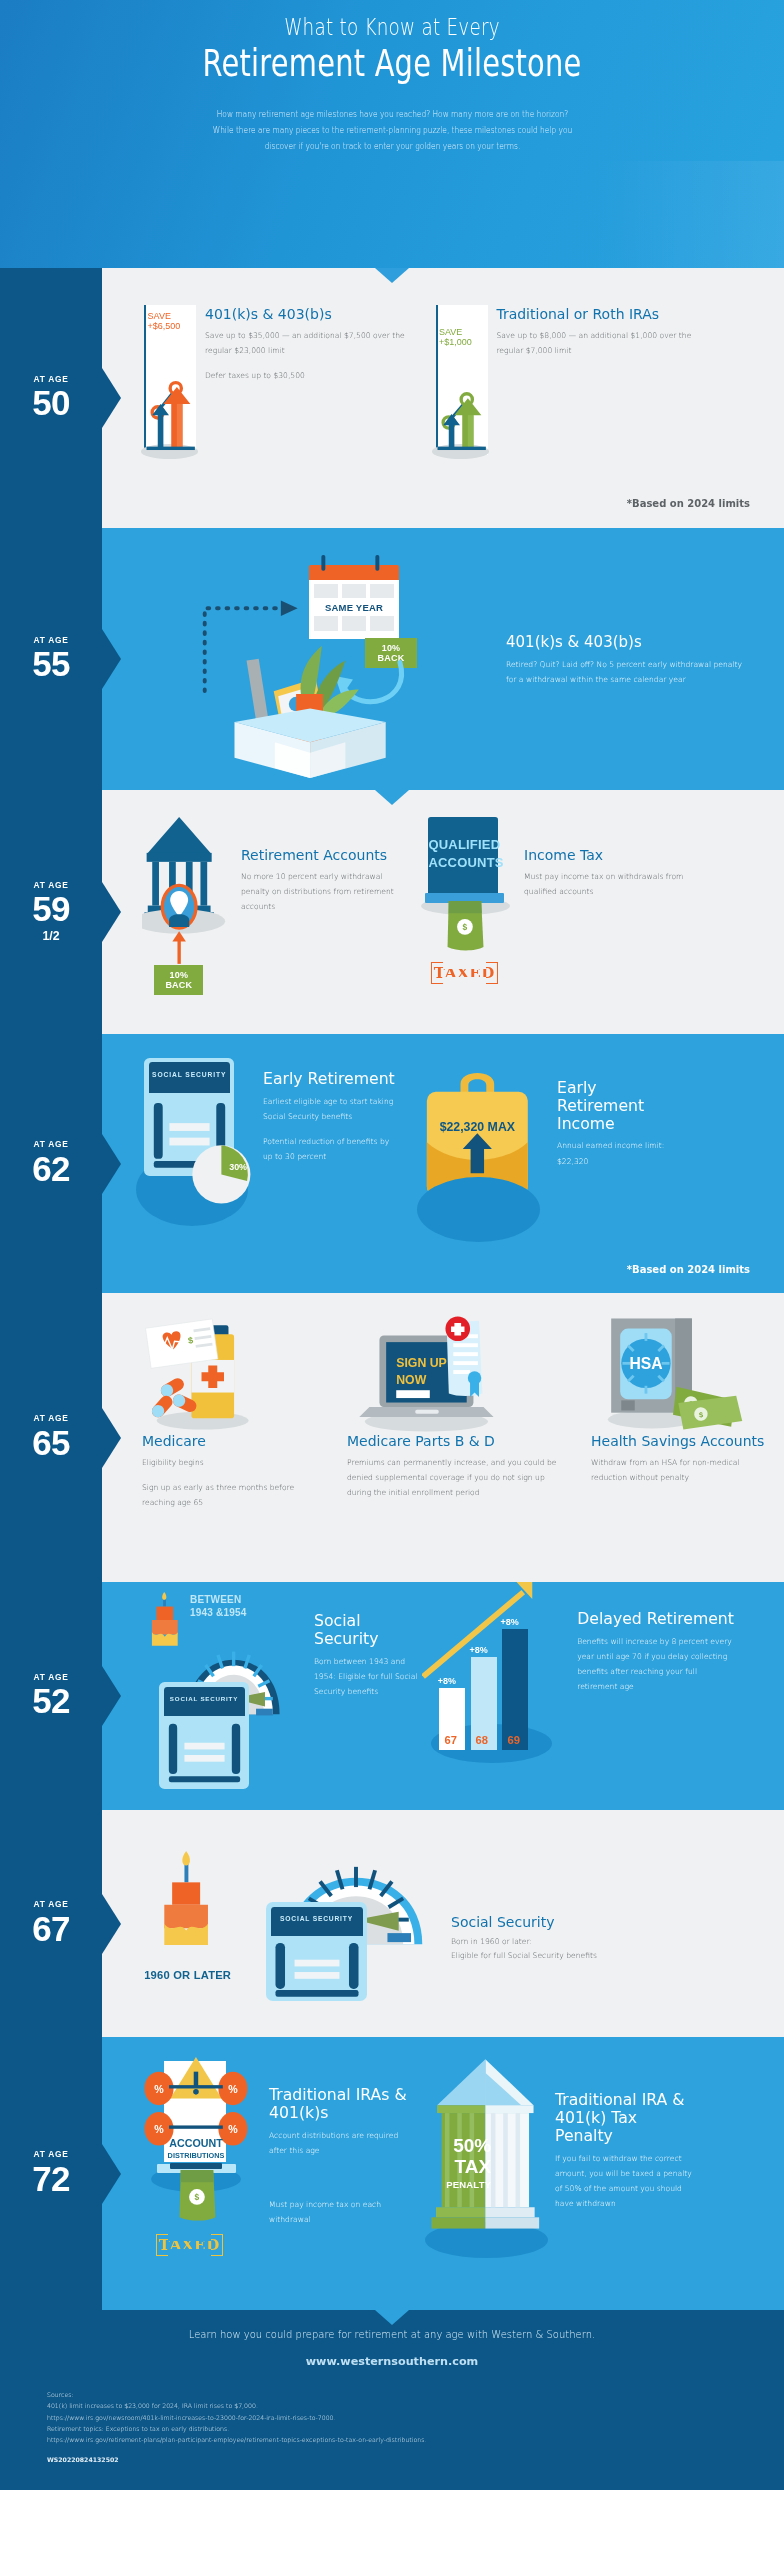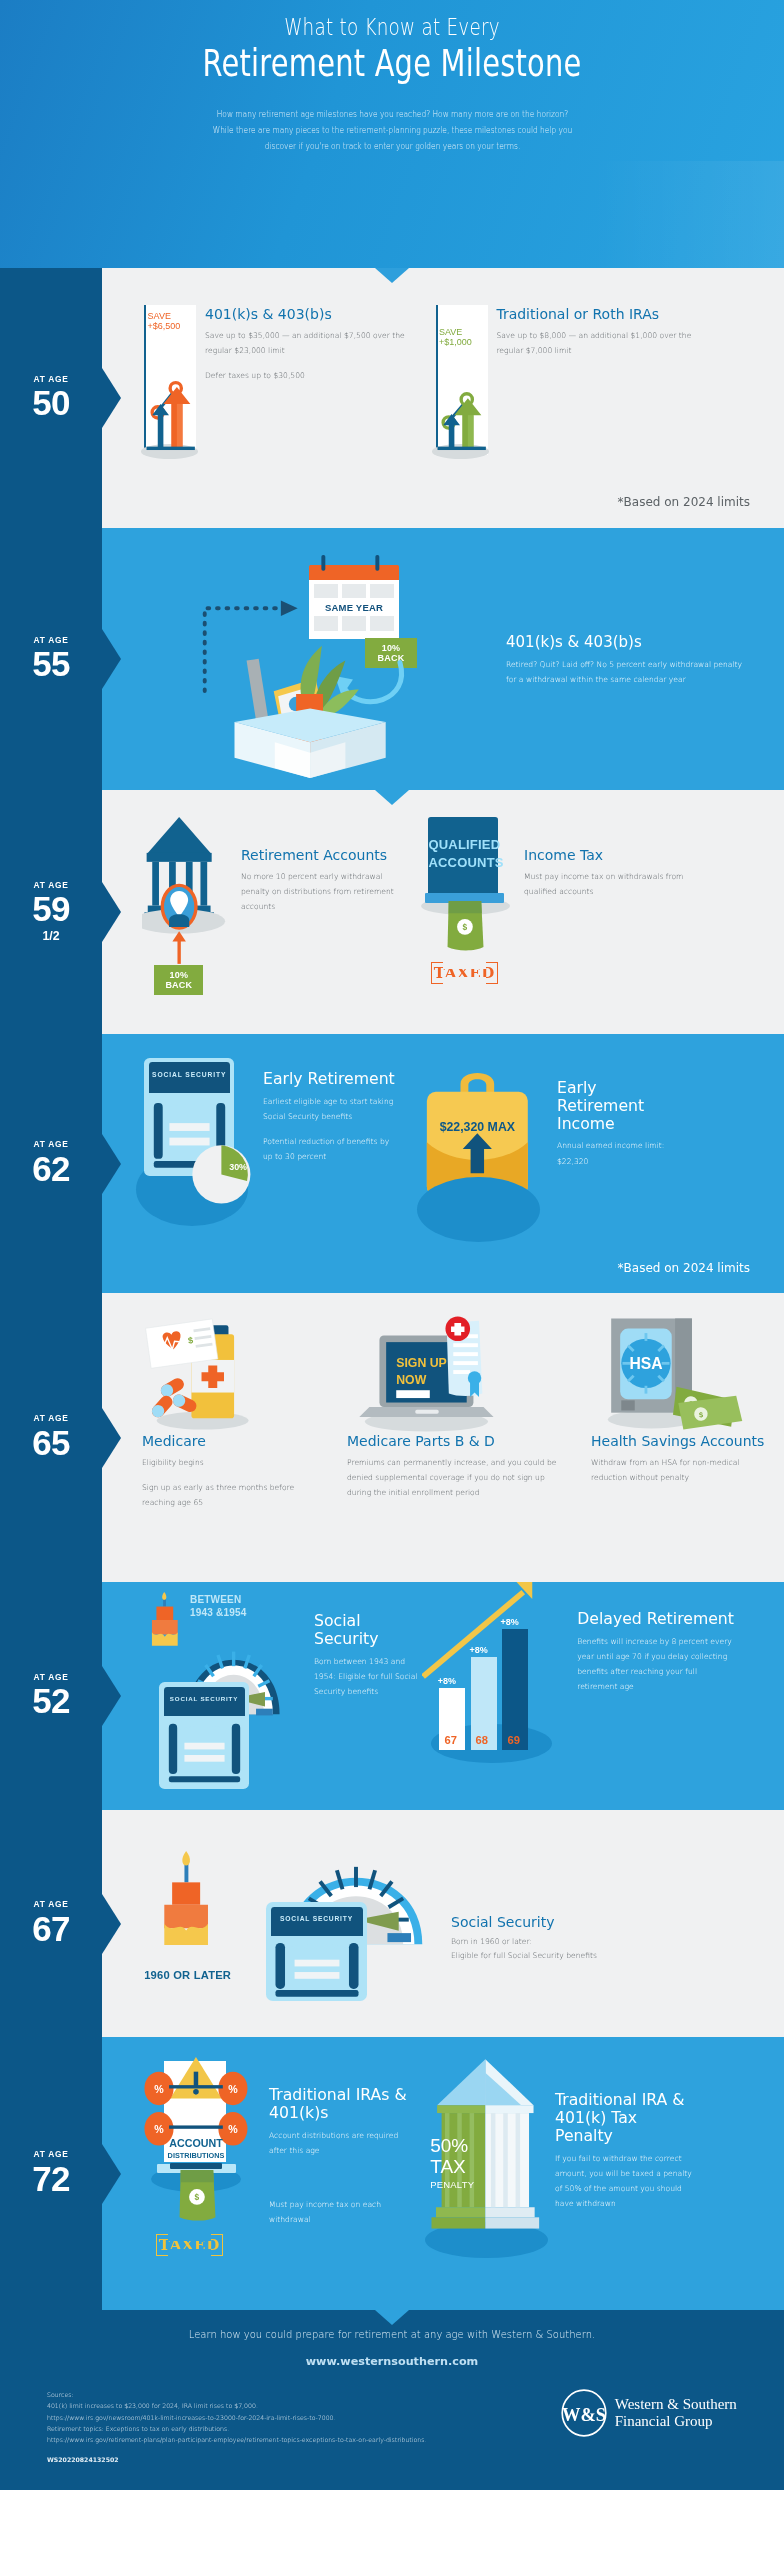--- a/index.html
+++ b/index.html
@@ -80,21 +80,21 @@
   h3.cardtitle{
     font-size:14px; font-weight:400; line-height:1.15; margin-bottom:5.6px;
     font-family:"DejaVu Sans", sans-serif;
   }
   .ttl-blue{ color:#1173ae; }
   .ttl-white{ color:#ffffff; }
   p.body{ font-size:7.6px; line-height:2.0; font-weight:300; font-family:"DejaVu Sans",sans-serif; }
   p.body + p.body{ margin-top:10px; }
   .tx-grey{ color:#5c6266; }
   .tx-white{ color:#ffffff; }
-  .footnote{ font-size:12px; font-weight:400; font-family:"DejaVu Sans",sans-serif; }
+  .footnote{ font-size:10px; font-weight:700; font-family:"DejaVu Sans",sans-serif; }
 
   
   .ill{ flex:0 0 auto; }
   .orange{ color:#ef6426; }
   .green{ color:#82ab3f; }
 
   
   .pctbox{
     background:#82ab3f; color:#fff; font-weight:700; text-align:center;
     font-family:"Liberation Sans",sans-serif; line-height:1.12;
@@ -780,21 +780,21 @@
               <g fill="#ddeaf1">
                 <rect x="112" y="100" width="8" height="168"></rect>
                   <rect x="134" y="100" width="8" height="168"></rect>
                 <rect x="156" y="100" width="8" height="168"></rect>
               </g>
               <rect x="14" y="268" width="88" height="18" fill="#8fb84f"></rect>
               <rect x="102" y="268" width="88" height="18" fill="#dfecf3"></rect>
               <rect x="6" y="286" width="96" height="20" fill="#82ab3f"></rect>
               <rect x="102" y="286" width="96" height="20" fill="#cfe3ee"></rect>
             </svg>
-            <div style="position:absolute;left:2.2px;top:80px;width:61px;text-align:left;color:#fff;font-weight:400;
+            <div style="position:absolute;left:2.2px;top:80px;width:61px;text-align:right;color:#fff;font-weight:700;
                         font-family:'Liberation Sans',sans-serif;line-height:1.0;">
               <div style="font-size:19px;">50%</div>
               <div style="font-size:19px;margin-top:2.2px;">TAX</div>
               <div style="font-size:9.5px;margin-top:3.4px;letter-spacing:0.2px;">PENALTY</div>
             </div>
           </div>
           <div style="flex:1;padding-top:35px;max-width:140px;">
             <h3 class="cardtitle ttl-white" style="font-size:15.7px;">Traditional IRA &amp; 401(k) Tax Penalty</h3>
             <p class="body tx-white">If you fail to withdraw the correct amount, you will be taxed a penalty of 50% of the amount you should have withdrawn</p>
           </div>
@@ -810,27 +810,17 @@
     <div class="url">www.westernsouthern.com</div>
     <div class="srcwrap">
       <div class="sources">
         <div>Sources:</div>
         <div>401(k) limit increases to $23,000 for 2024, IRA limit rises to $7,000.</div>
         <div>https://www.irs.gov/newsroom/401k-limit-increases-to-23000-for-2024-ira-limit-rises-to-7000.</div>
         <div>Retirement topics: Exceptions to tax on early distributions.</div>
         <div>https://www.irs.gov/retirement-plans/plan-participant-employee/retirement-topics-exceptions-to-tax-on-early-distributions.</div>
         <div class="code">WS20220824132502</div>
       </div>
-      <div class="wslogo">
-        <svg width="48" height="48" viewBox="0 0 86 86">
-          <ellipse cx="43" cy="43" rx="39" ry="41" fill="none" stroke="#fff" stroke-width="3"></ellipse>
-          <text x="43" y="57" text-anchor="middle" fill="#fff" font-size="33" font-family="Liberation Serif, serif" font-weight="700">W&amp;S</text>
-        </svg>
-        <div class="txt">
-          <div>Western &amp; Southern</div>
-          <div>Financial Group</div>
-        </div>
-      </div>
     </div>
   </div>
 
 </div>
 
 
 </body></html>

